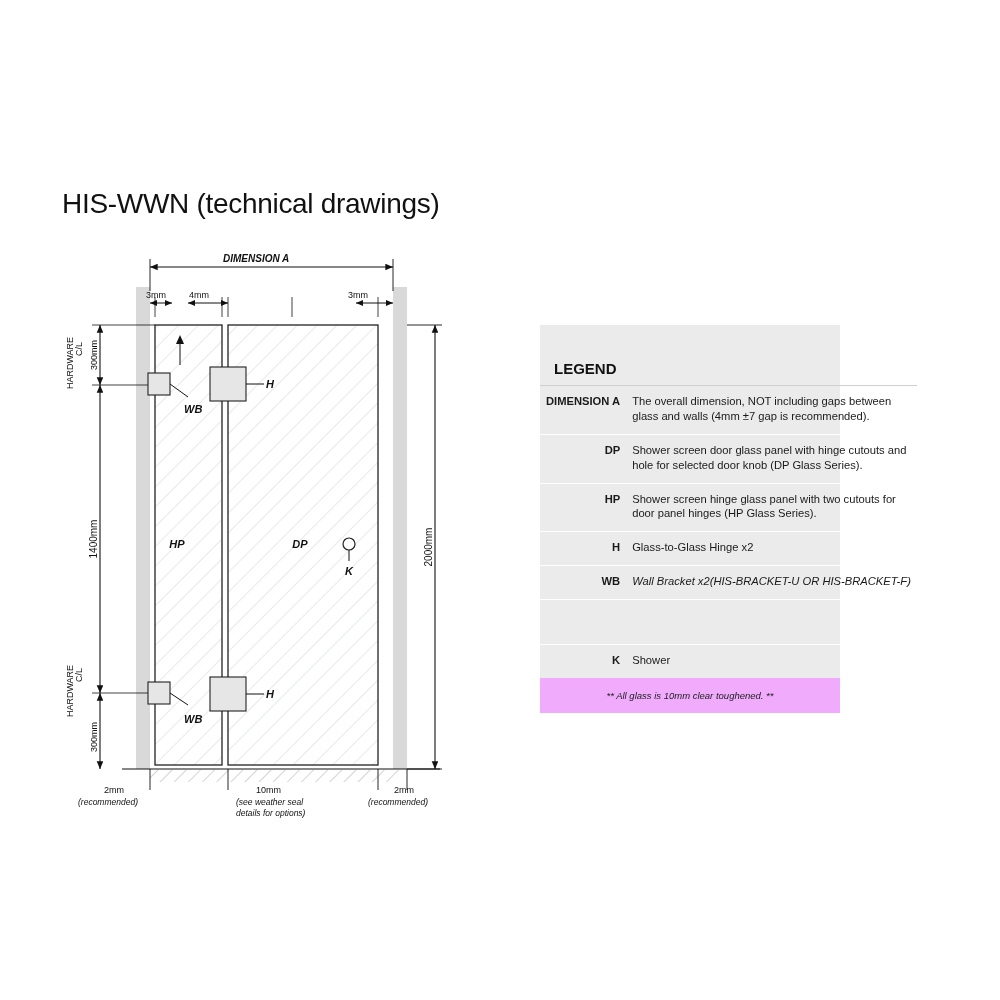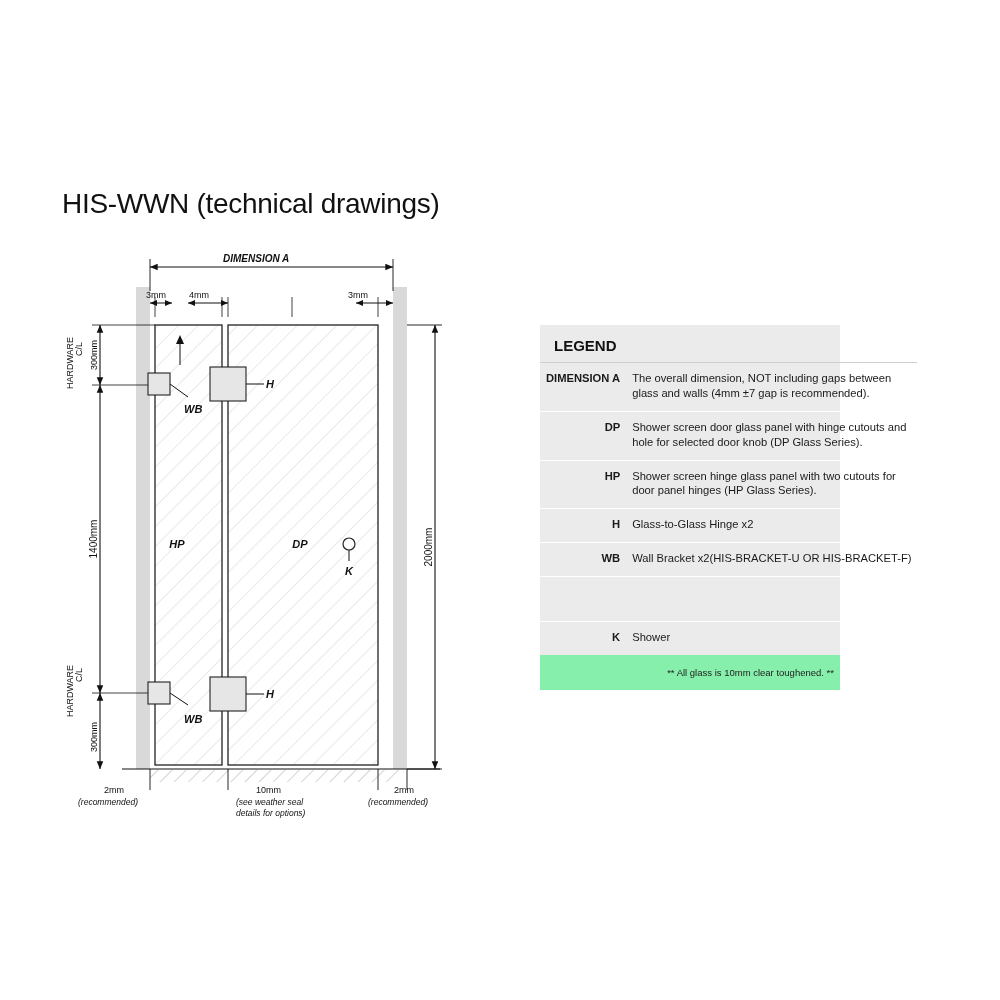--- a/index.html
+++ b/index.html
@@ -19,39 +19,39 @@
   
   #drawing{position:absolute;left:60px;top:245px;width:460px;height:590px;}
   #drawing svg{display:block;}
 
   
   #legend{
     position:absolute;left:540px;top:325px;width:300px;
     background:#ebebeb;
   }
   .legend-title{
-    font-size:15px;font-weight:bold;padding:12px 14px 8px 14px;color:#111;
+    font-size:15px;font-weight:bold;padding:12px 14px 8px 14px;color:#111;margin-top:23px;
   }
   .legend-table{width:100%;border-collapse:collapse;}
   .legend-table td{
     vertical-align:top;
     padding:8px 6px 10px 6px;
     font-size:11.2px;line-height:1.33;
     border-top:1px solid #ffffff;
   }
   .legend-table tr:first-child td{border-top:1px solid #cfcfcf;}
   .lg-key{
     width:86px;text-align:right;font-weight:bold;padding-right:8px;
     white-space:nowrap;
   }
   .lg-val{padding-right:10px;}
-  .lg-wide{white-space:nowrap;}
+  .lg-wide{white-space:nowrap;font-style:italic;}
   .legend-note{
-    font-size:9.5px;text-align:right;
-    padding:12px 6px 12px 6px;color:#222;background:#86efac;
+    font-size:9.5px;font-style:italic;text-align:center;
+    padding:12px 6px 12px 6px;color:#222;background:#f0abfc;
   }
   .legend-spacer{height:26px;}
   
   text{font-family:"Liberation Sans", sans-serif;fill:#111;}
   .dim{font-size:10px;}
   .dim-i{font-size:10px;font-style:italic;font-weight:bold;}
   .lbl-b{font-size:11px;font-weight:bold;font-style:italic;}
   .sm{font-size:9px;}
   .sm-i{font-size:8.5px;font-style:italic;}
 </style>

